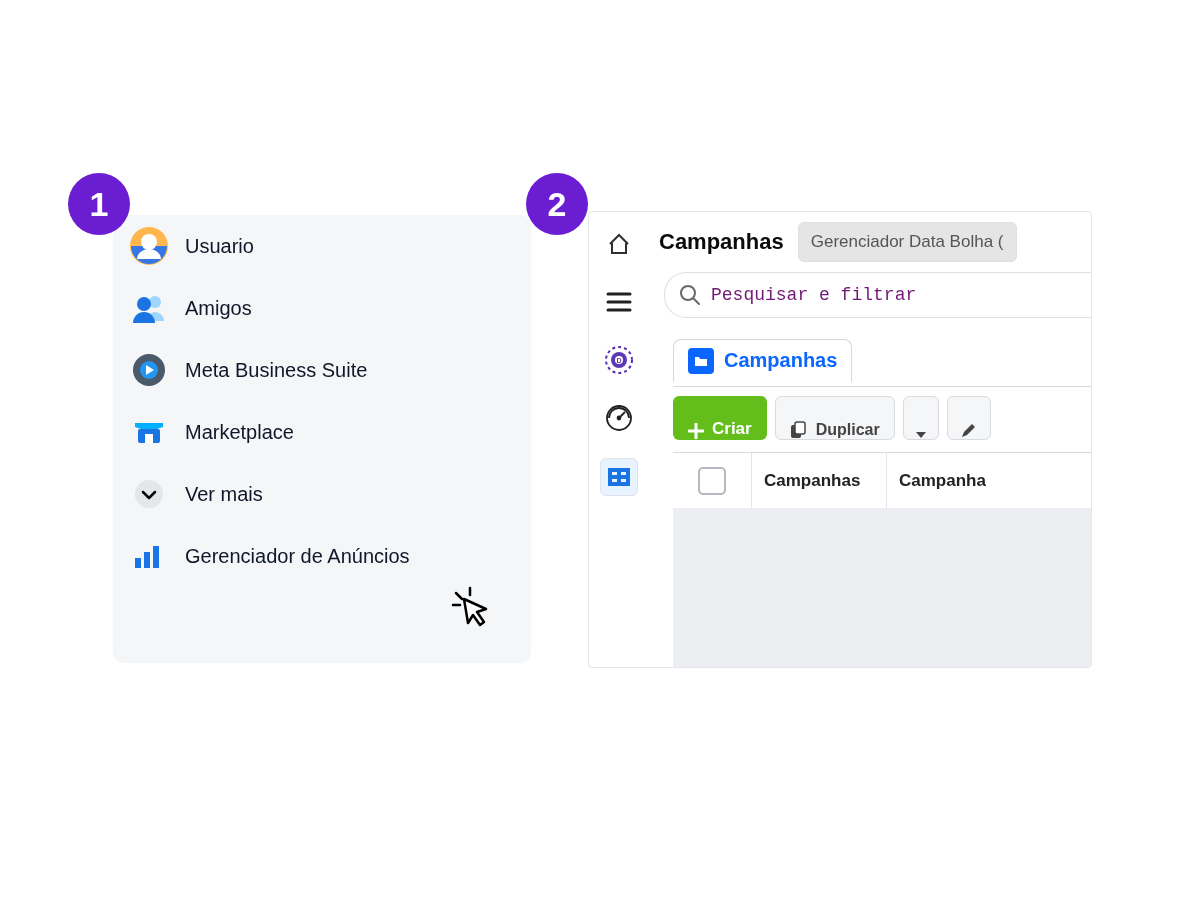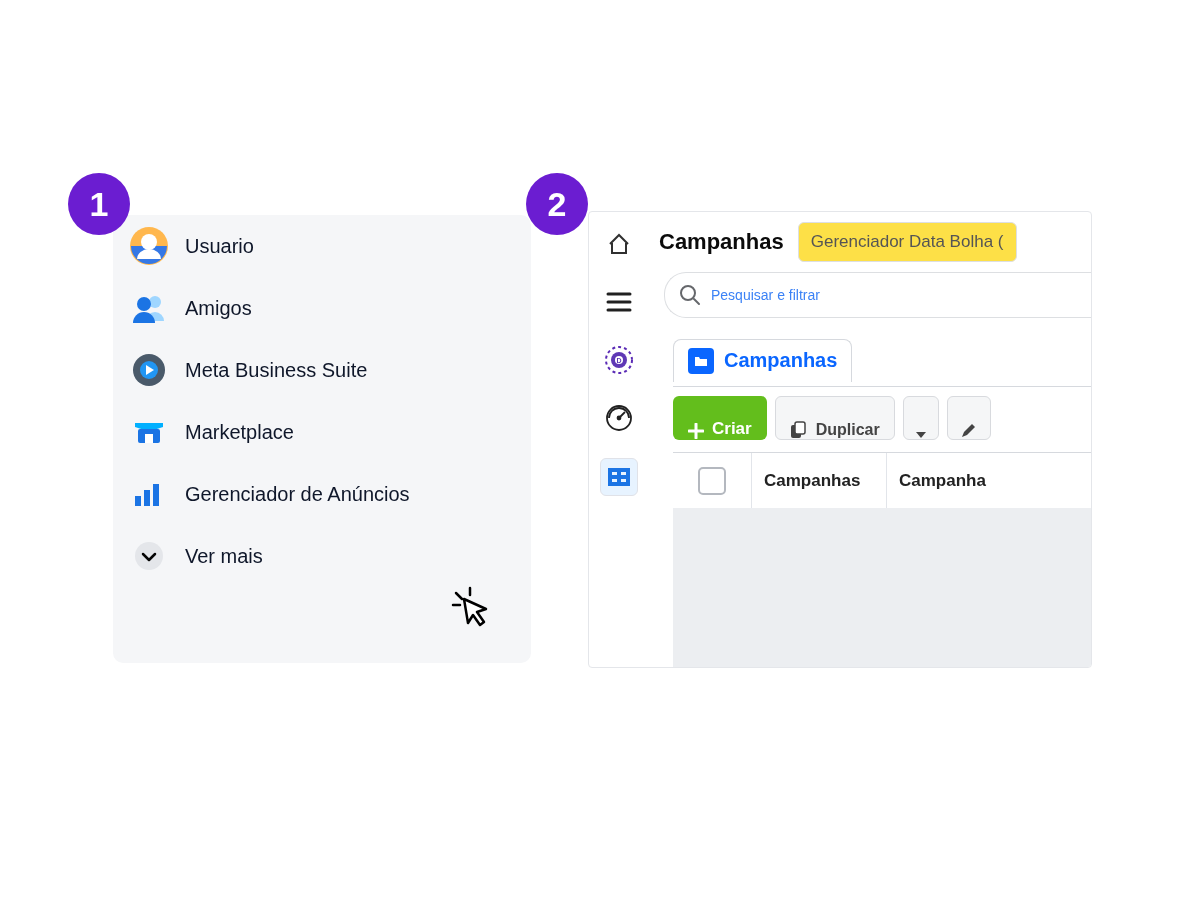--- a/index.html
+++ b/index.html
@@ -126,39 +126,40 @@
   }
   .acc-sel {
     height: 38px;
     border: 1px solid #dddfe2;
     border-radius: 6px;
     display:flex;
     align-items:center;
     padding: 0 12px;
     font-size: 17px;
     color: #555;
-    background:#fde047;
+    background:#e5e5e5;
   }
 
   .p2-search {
     position: absolute;
     left: 75px;
     top: 60px;
     right: 0;
     height: 44px;
     border: 1px solid #dddfe2;
     border-right: none;
     border-radius: 22px 0 0 22px;
     display:flex;
     align-items:center;
     padding-left: 14px;
     gap: 10px;
-    color: #3b82f6;
-    font-size: 14px;
+    color: #701a75;
+    font-size: 18px;
     background:#fff;
+    font-family:Liberation Mono, monospace;
   }
 
   .tab-row {
     position:absolute;
     left: 84px;
     top: 122px;
     right:0;
     height: 52px;
     display:flex;
     align-items:center;
@@ -314,37 +315,37 @@
           <rect x="5" y="12" width="22" height="14" rx="2" fill="#1b74e4"></rect>
           <rect x="12" y="17" width="8" height="9" fill="#fff"></rect>
         </svg>
       </span>
       <span class="lbl">Marketplace</span>
     </div>
 
 
     <div class="menu-item">
       <span class="icon-wrap">
+        <svg width="30" height="30" viewBox="0 0 30 30">
+          <circle cx="15" cy="15" r="14" fill="#e4e6ea"></circle>
+          <path d="M9 13 L15 19 L21 13" stroke="#050505" stroke-width="2.5" fill="none" stroke-linecap="round" stroke-linejoin="round"></path>
+        </svg>
+      </span>
+      <span class="lbl">Ver mais</span>
+    </div>
+
+    <div class="menu-item">
+      <span class="icon-wrap">
         <svg width="32" height="28" viewBox="0 0 32 28">
           <rect x="2" y="16" width="6" height="10" fill="#1b74e4"></rect>
           <rect x="11" y="10" width="6" height="16" fill="#1b74e4"></rect>
           <rect x="20" y="4" width="6" height="22" fill="#1b74e4"></rect>
         </svg>
       </span>
       <span class="lbl">Gerenciador de Anúncios</span>
-    </div>
-
-    <div class="menu-item">
-      <span class="icon-wrap">
-        <svg width="30" height="30" viewBox="0 0 30 30">
-          <circle cx="15" cy="15" r="14" fill="#e4e6ea"></circle>
-          <path d="M9 13 L15 19 L21 13" stroke="#050505" stroke-width="2.5" fill="none" stroke-linecap="round" stroke-linejoin="round"></path>
-        </svg>
-      </span>
-      <span class="lbl">Ver mais</span>
     </div>
 
   </div>
 
   <div class="cursor">
     <svg width="44" height="44" viewBox="0 0 44 44">
       <g stroke="#000" stroke-width="2.5" stroke-linecap="round">
         <line x1="6" y1="8" x2="12" y2="14"></line>
         <line x1="3" y1="20" x2="10" y2="20"></line>
         <line x1="20" y1="3" x2="20" y2="10"></line>

